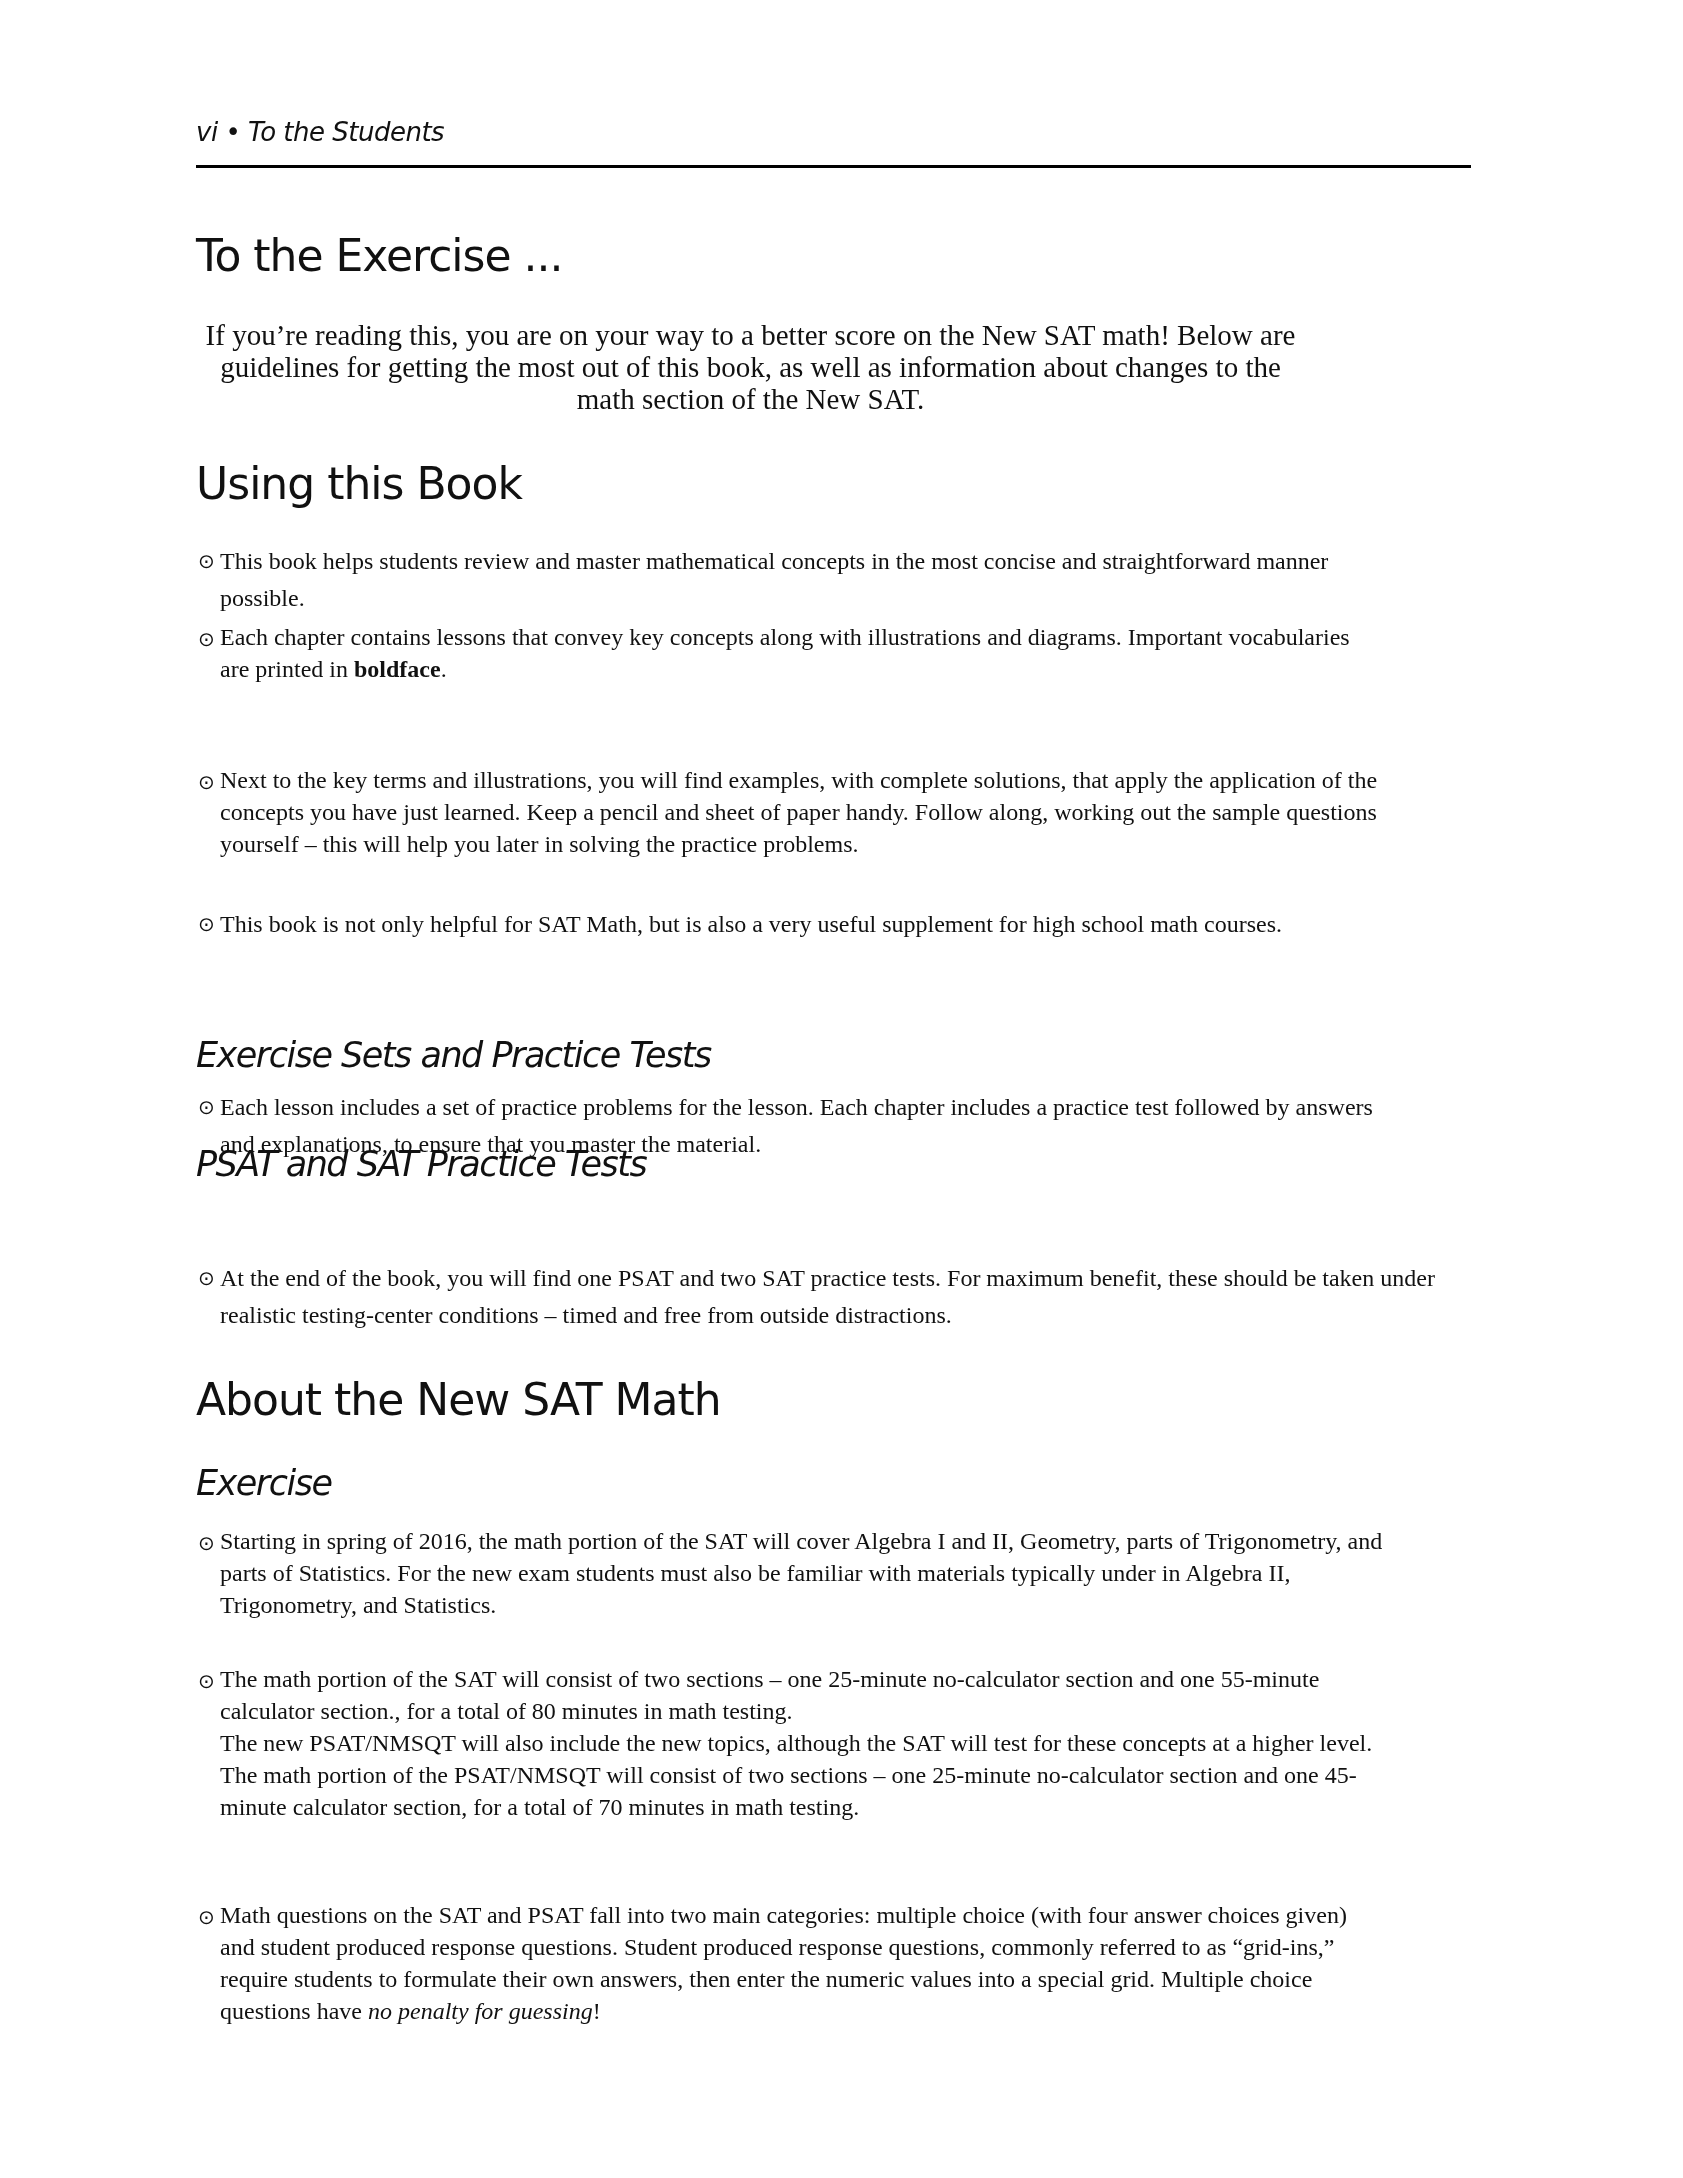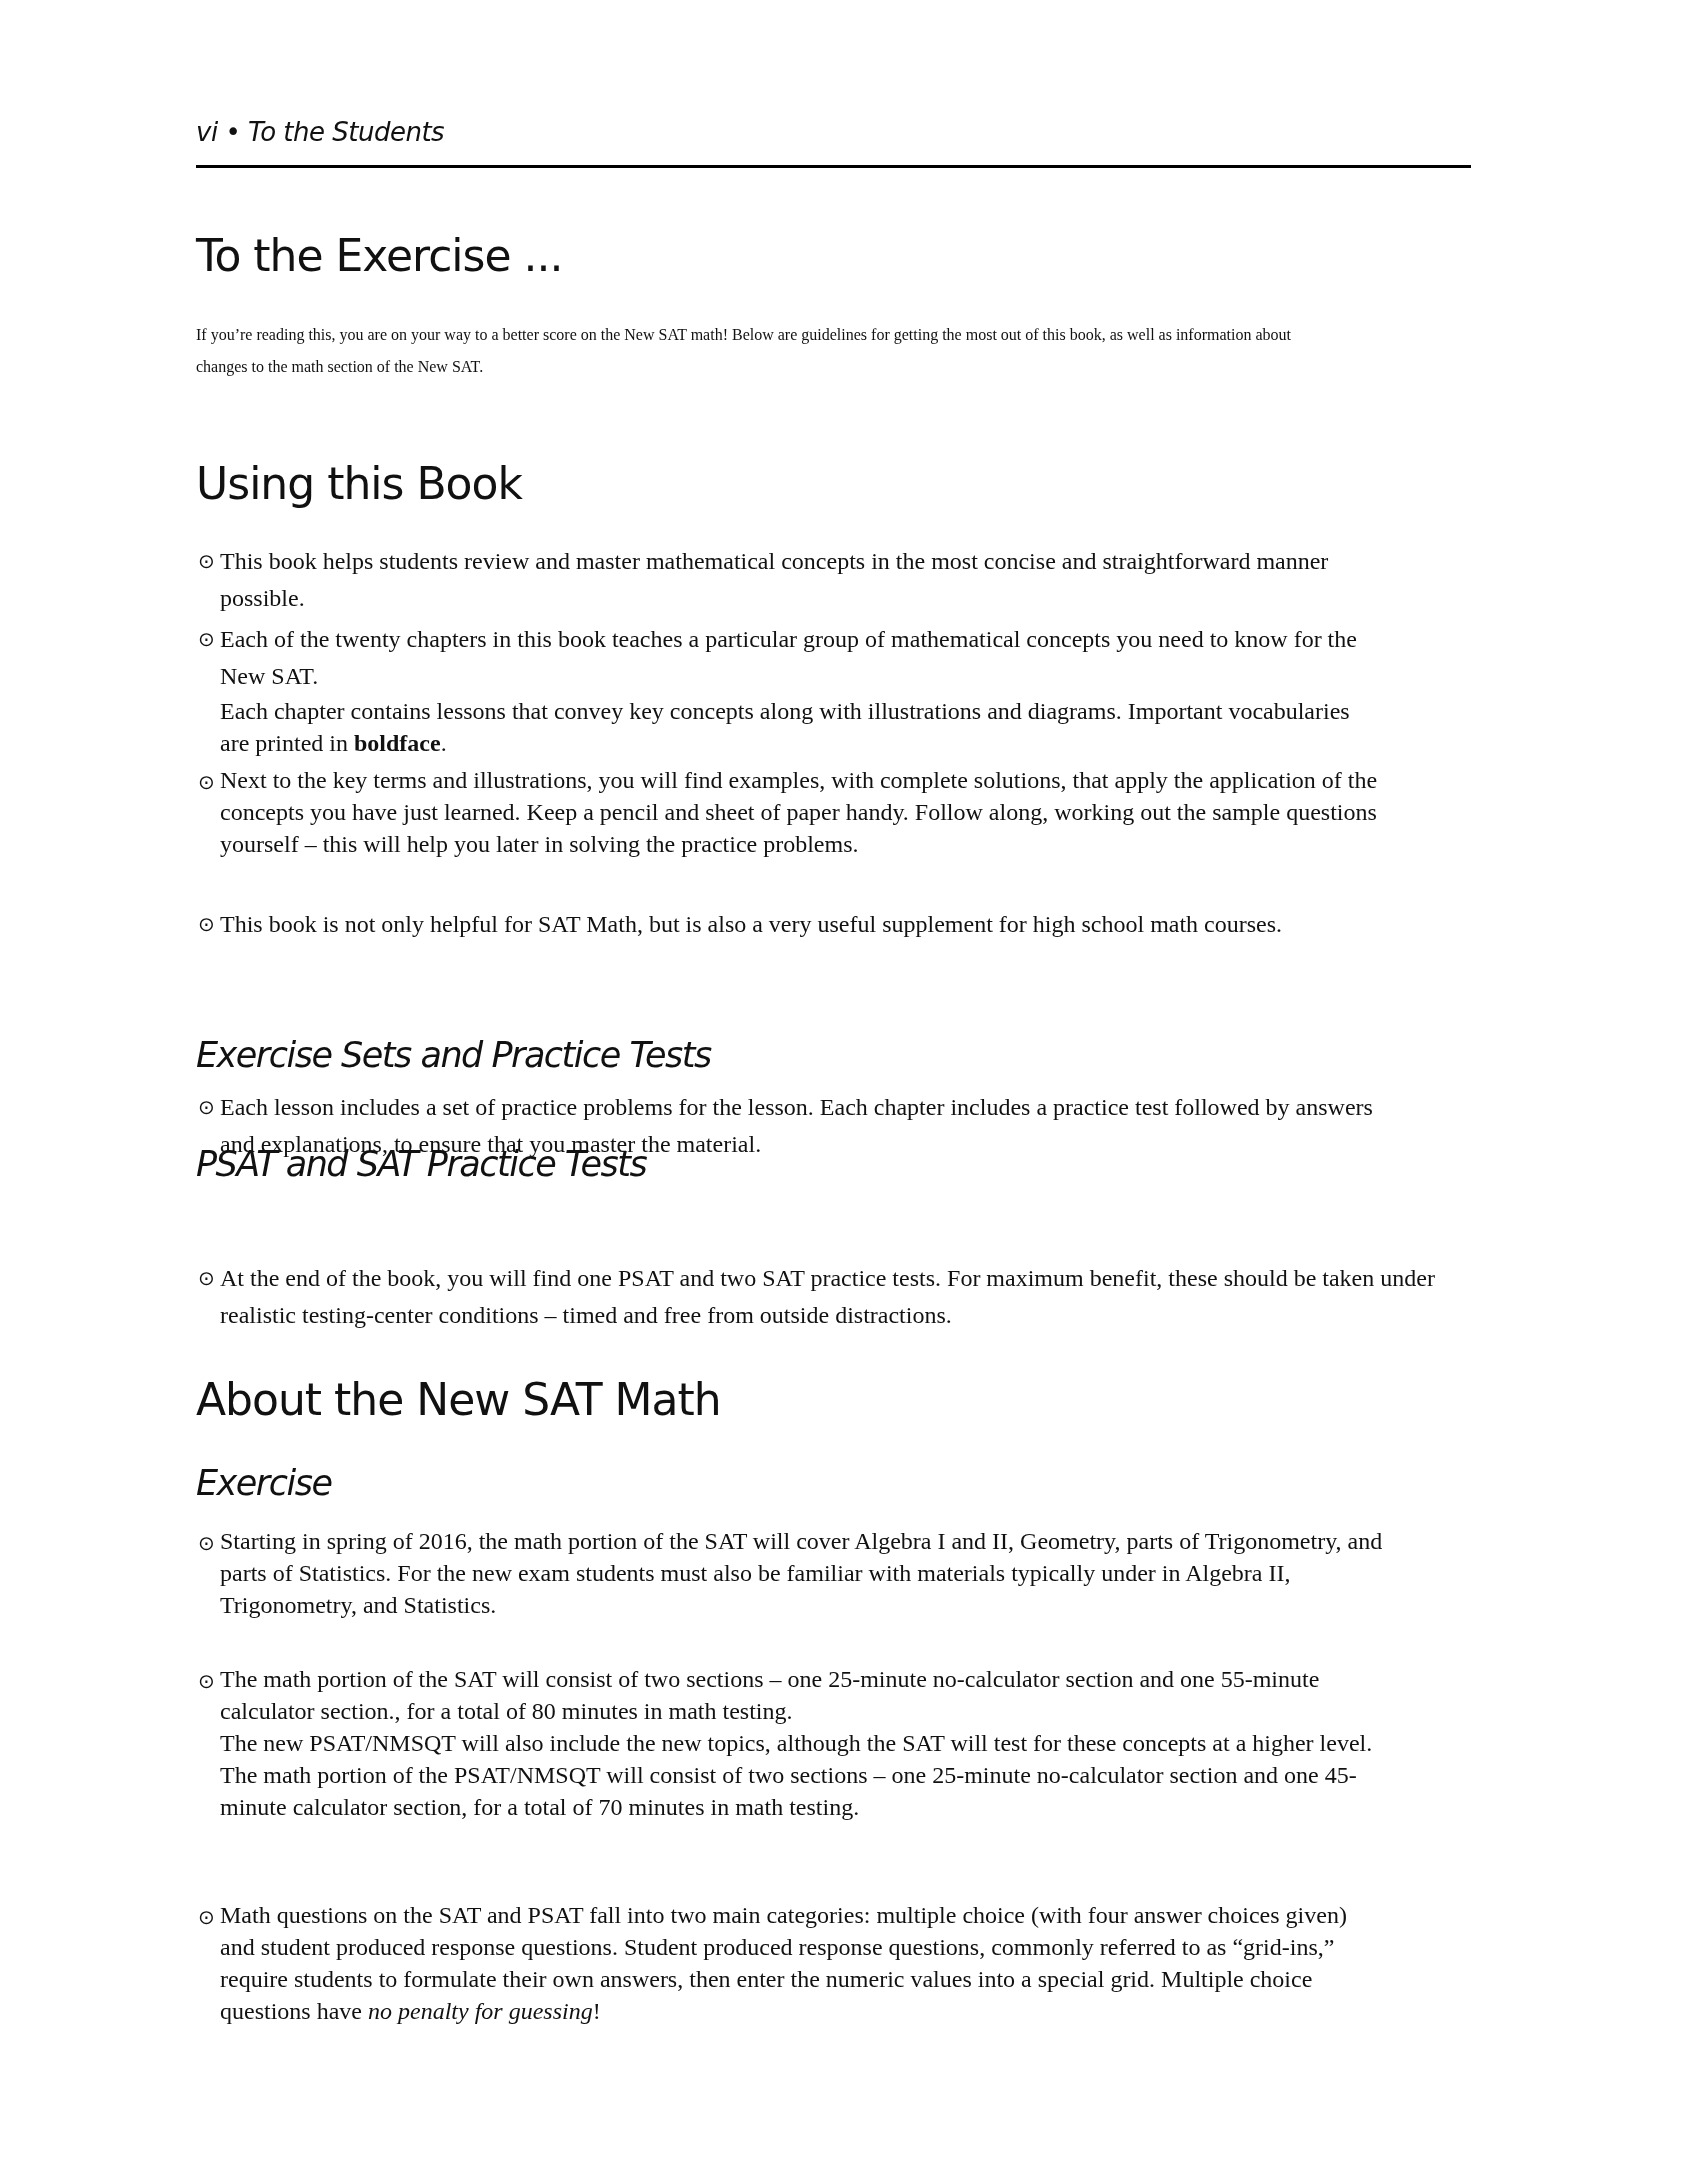--- a/index.html
+++ b/index.html
@@ -2,21 +2,21 @@
 <html><head>
 <meta charset="utf-8">
 <style>
 html,body{margin:0;padding:0;background:#fff;}
 body{width:1683px;height:2178px;position:relative;overflow:hidden;color:#111;}
 .page{position:absolute;left:196px;top:0;width:1277px;}
 .runhead{position:absolute;top:117px;left:0;font-family:"DejaVu Sans",sans-serif;font-style:italic;font-size:26px;letter-spacing:-0.5px;}
 .rule{position:absolute;top:165px;left:0;width:1275px;height:3px;background:#000;}
 .h1{position:absolute;left:0;font-family:"DejaVu Sans",sans-serif;font-size:44px;letter-spacing:-1px;}
 .h2{position:absolute;left:0;font-family:"DejaVu Sans",sans-serif;font-style:italic;font-size:35px;letter-spacing:-1.5px;text-align:right;}
-.p{position:absolute;left:0;width:1109px;font-family:"Liberation Serif",serif;font-size:16px;line-height:32px;}
+.p{position:absolute;left:0;width:1109px;font-family:"Liberation Serif",serif;font-size:29px;line-height:32px;text-align:center;}
 .item{position:absolute;left:0;width:1188px;font-family:"Liberation Serif",serif;font-size:24px;line-height:32px;}
 .bullet{position:absolute;left:2px;top:2px;font-size:20px;}
 .itext{margin-left:24px;display:block;}
 b{font-weight:bold;}
 </style>
 </head>
 <body>
 
 <div class="page">
   <div class="runhead">vi • To the Students</div>
@@ -26,21 +26,21 @@
   <div class="p" style="top:319px">If you’re reading this, you are on your way to a better score on the New SAT math! Below are guidelines for getting the most out of this book, as well as information about changes to the math section of the New SAT.</div>
 
   <div class="h1" style="top:458px">Using this Book</div>
 
   <div class="item" style="top:543px">
     <span class="bullet">⊙</span>
     <span class="itext" style="line-height:37px">This book helps students review and master mathematical concepts in the most concise and straightforward manner possible.</span>
   </div>
   <div class="item" style="top:621px">
     <span class="bullet">⊙</span>
-    <span class="itext"><span style="display:block;line-height:37px">Each of the twenty chapters in this book teaches a particular group of mathematical concepts you need to know for the New SAT.</span><span>Each chapter contains lessons that convey key concepts along with illustrations and diagrams. Important vocabularies are printed in </span><b>boldface</b><span>.</span></span>
+    <span class="itext"><span>Each chapter contains lessons that convey key concepts along with illustrations and diagrams. Important vocabularies are printed in </span><b>boldface</b><span>.</span></span>
   </div>
   <div class="item" style="top:764px">
     <span class="bullet">⊙</span>
     <span class="itext">Next to the key terms and illustrations, you will find examples, with complete solutions, that apply the application of the concepts you have just learned. Keep a pencil and sheet of paper handy. Follow along, working out the sample questions yourself – this will help you later in solving the practice problems.</span>
   </div>
   <div class="item" style="top:906px">
     <span class="bullet">⊙</span>
     <span class="itext" style="line-height:37px">This book is not only helpful for SAT Math, but is also a very useful supplement for high school math courses.</span>
   </div>
 

